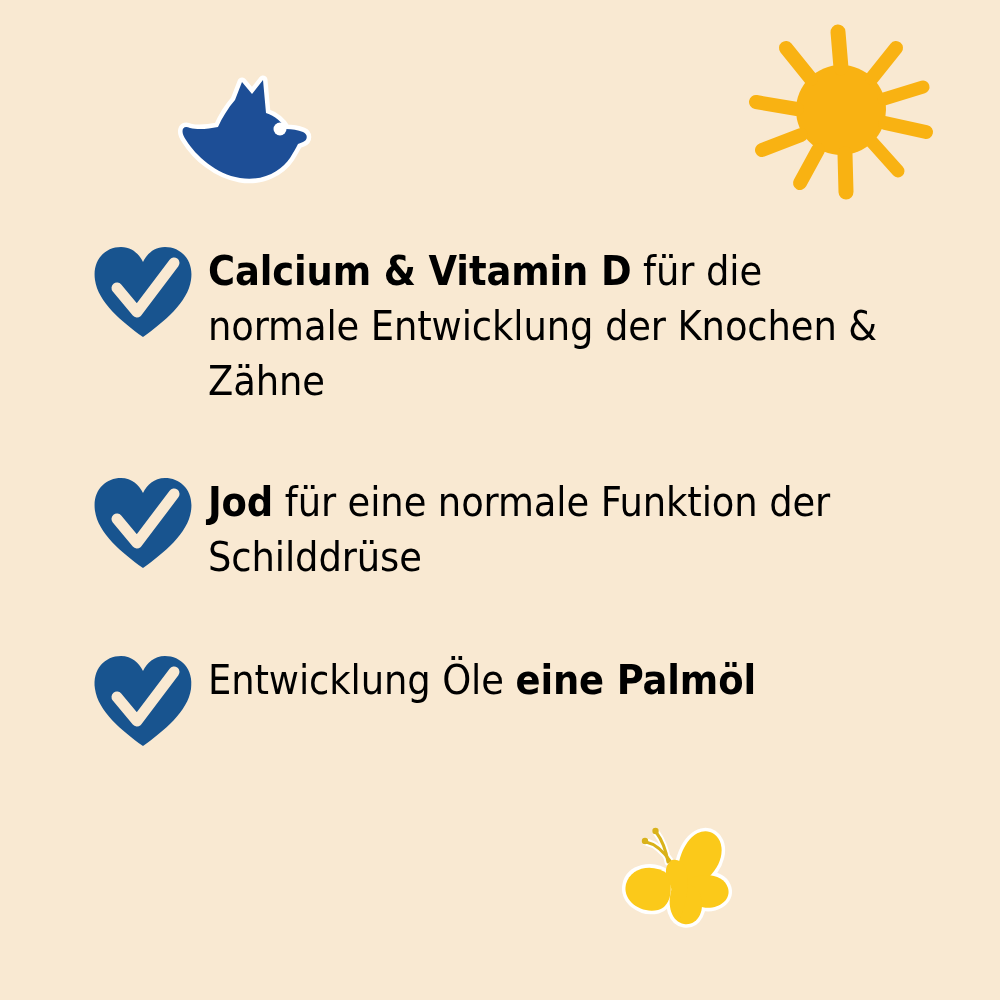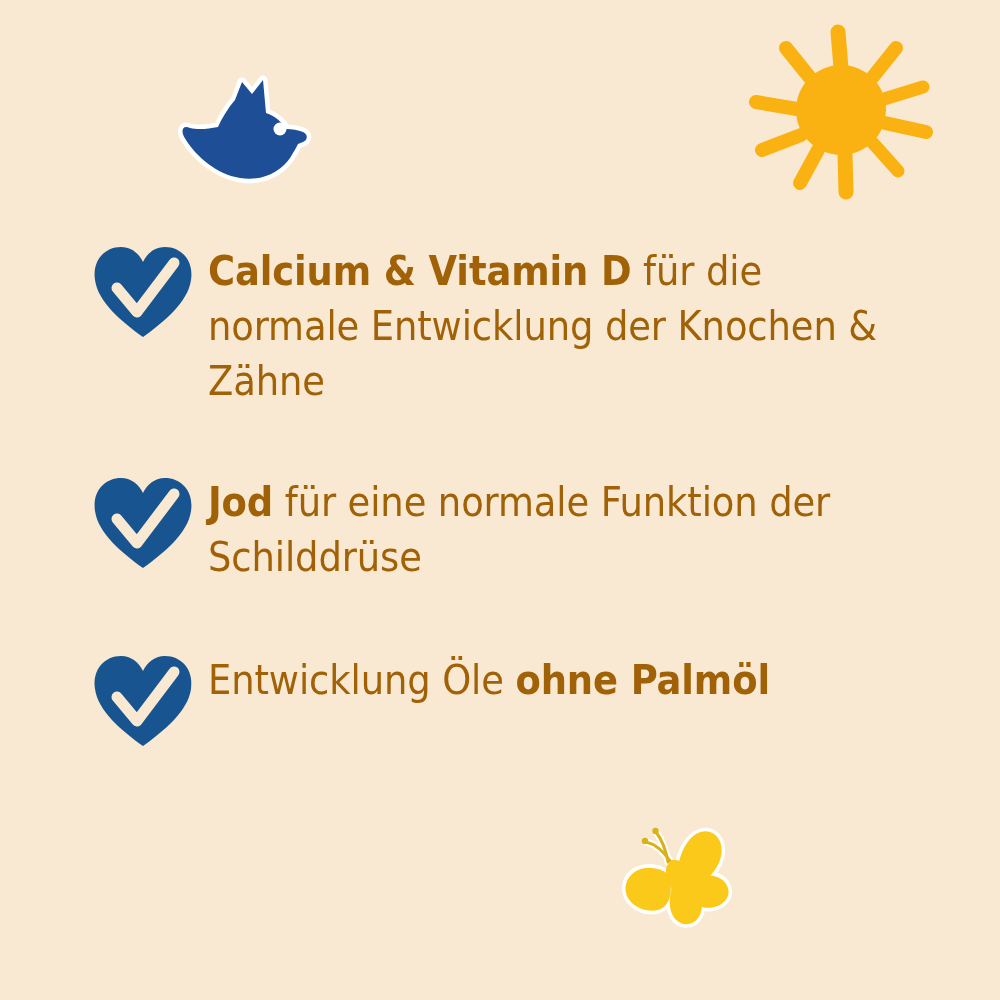--- a/index.html
+++ b/index.html
@@ -52,21 +52,21 @@
     flex: 0 0 auto;
     width: 102px;
     height: 96px;
     margin-right: 14px;
     line-height: 0;
     margin-top: 6px;
   }
 
   .benefit-text {
     flex: 1 1 auto;
-    color: #a16207;
+    color: #000000;
     font-size: 41px;
     line-height: 1.34;
     letter-spacing: -0.1px;
     font-weight: 400;
     padding-top: 6px;
     font-family: "DejaVu Sans", "Liberation Sans", sans-serif;
     font-stretch: condensed;
   }
   .benefit-text .b { font-weight: 700; }
   .benefit-text .r { font-weight: 400; }
@@ -213,18 +213,18 @@
                    C 30 78, 6 58, 3 36
                    C 0 16, 13 3, 29 3
                    C 40 3, 47 10, 51 18
                    C 55 10, 62 3, 73 3
                    C 89 3, 102 16, 99 36
                    C 96 58, 72 78, 51 93 Z" fill="#18548F"></path>
           <path d="M25 44 L45 68 L82 19" fill="none" stroke="#F9E9D2" stroke-width="11" stroke-linecap="round" stroke-linejoin="round"></path>
         </svg>
       </div>
       <div class="benefit-text">
-        <span class="r">Entwicklung Öle </span><span class="b">ohne Palmöl</span>
+        <span class="r">Entwicklung Öle </span><span class="b">eine Palmöl</span>
       </div>
     </div>
 
   </div>
 </div>
 
 </body></html>

